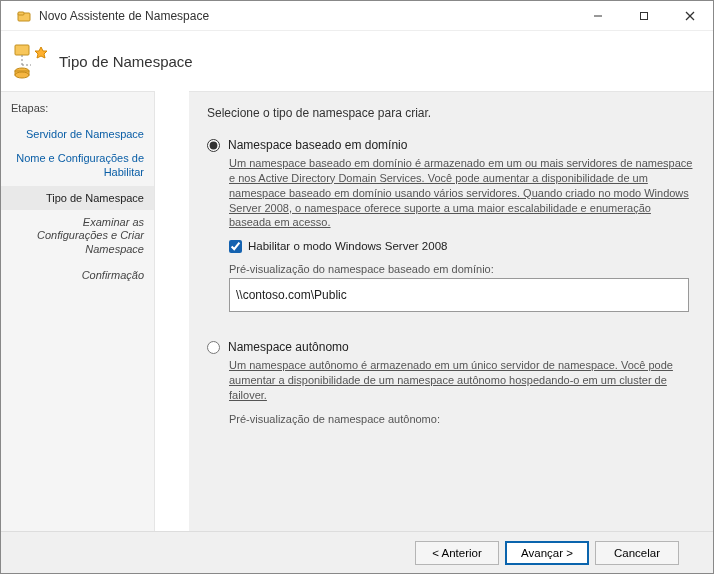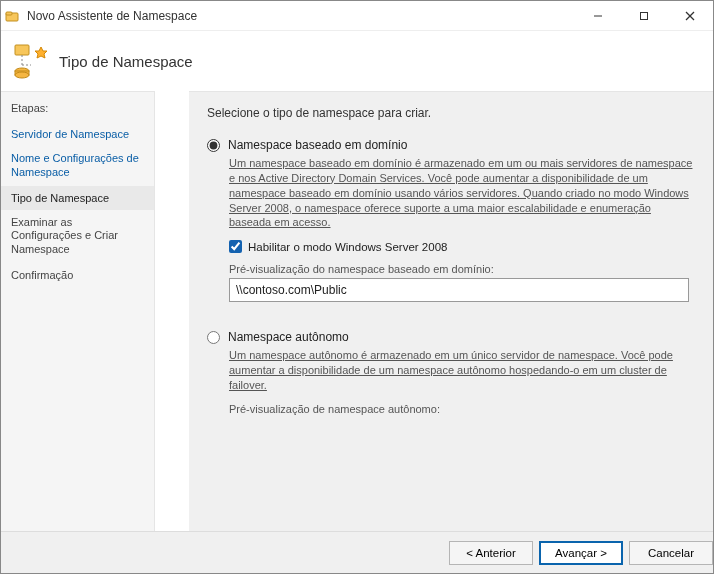--- a/index.html
+++ b/index.html
@@ -1,45 +1,45 @@
 <!DOCTYPE html>
 <html><head>
 <meta charset="utf-8">
 <style>
   * { box-sizing: border-box; margin: 0; padding: 0; }
   body { font-family: "Segoe UI", Tahoma, Arial, sans-serif; font-size: 11px; background: #fff; width: 714px; height: 574px; overflow: hidden; position: relative; border: 1px solid #888; }
-  .titlebar { height: 30px; display: flex; align-items: center; padding-left: 4px; background: #fff; border-bottom: 1px solid #eee; }
+  .titlebar { height: 30px; display: flex; align-items: center; padding-left: 16px; background: #fff; border-bottom: 1px solid #eee; }
   .titlebar .icon { width: 16px; height: 16px; margin-right: 6px; }
   .titlebar .title { font-size: 12px; color: #333; flex: 1; }
   .window-controls { display:flex; }
   .win-btn { width: 46px; height: 30px; display:flex; align-items:center; justify-content:center; font-family: "Segoe MDL2 Assets", Arial; font-size:12px; cursor:pointer; }
   .header { height: 60px; background: #fff; padding: 6px 10px; display:flex; align-items:center; }
   .header .hicon { width: 40px; height: 40px; margin-right: 8px; }
   .header h1 { font-size: 15px; font-weight: normal; color: #333; }
   .body { display: flex; height: 440px; gap: 34px; }
   .sidebar { width: 186px; background: #f5f5f5; border-right: 1px solid #e5e5e5; border-top: 1px solid #e5e5e5; padding-top:4px; }
   .sidebar .shead { font-size: 11px; padding: 6px 10px 8px 10px; color:#444; }
-  .sidebar .step { font-size: 11px; padding: 6px 10px; color:#0a5ea6; cursor:pointer; }
+  .sidebar .step { font-size: 11px; padding: 6px 10px; color:#0a5ea6; cursor:pointer;text-align:right; }
   .sidebar .step.current { background:#e9e9e9; color:#222; }
   .sidebar .step.multiline { line-height:1.25; }
-  .sidebar .step.gray { color:#444; }
+  .sidebar .step.gray { color:#444;font-style:italic; }
   .main { flex:1; background:#f0f0f0; padding: 14px 18px 10px 18px; position:relative; border-top:1px solid #e5e5e5;}
   .main .desc { font-size: 12px; color:#333; margin-bottom:18px; }
   .option { display:flex; align-items:center; gap:8px; margin-bottom:4px; }
   .option input[type=radio] { margin-top:1px; accent-color:#333; }
   .option label { font-size:12px; color:#222; }
   .subdesc { font-size:11px; color:#555; margin: 2px 0 10px 22px; line-height:1.35;text-decoration:underline; }
-  .checkline { margin-left:22px; display:flex; align-items:center; gap:6px; margin-bottom:10px; }
+  .checkline { margin-left:22px; display:flex; align-items:flex-start; gap:6px; margin-bottom:10px; }
   .checkline input { accent-color:#1462b0; }
   .checkline span { font-size:11.5px; color:#222; }
   .fieldlbl { margin-left:22px; font-size:11px; color:#555; margin-bottom:3px; }
   .field { margin-left:22px; margin-right:6px; }
-  .field input { width: 460px; height:24px; padding:2px 6px; font-size:12px; border:1px solid #999; background:#fff; color:#222; }
+  .field input { width: 460px; height:34px; padding:2px 6px; font-size:12px; border:1px solid #999; background:#fff; color:#222; }
   .sp { height:28px; }
-  .footer { position:absolute; bottom:0; left:0; right:0; height:42px; background:#f0f0f0; border-top:1px solid #ddd; display:flex; justify-content:flex-end; align-items:center; padding-right:0; gap:6px;}
+  .footer { position:absolute; bottom:0; left:0; right:0; height:42px; background:#f0f0f0; border-top:1px solid #ddd; display:flex; justify-content:flex-end; align-items:center; padding-right:34px; gap:6px;}
   .btn { min-width:84px; height:24px; font-size:11.5px; background:#f5f5f5; border:1px solid #b5b5b5; cursor:pointer; padding:0 10px; }
   .btn.primary { border:2px solid #0a64ad; background:#fff; }
 </style>
 </head>
 <body>
 
 <div class="titlebar">
   <svg class="icon" viewBox="0 0 16 16">
       <rect x="1" y="5" width="12" height="8" rx="1" fill="#f7c65b" stroke="#c39020"></rect>
       <rect x="1" y="4" width="6" height="3" rx="1" fill="#f7c65b" stroke="#c39020"></rect>
@@ -75,21 +75,21 @@
     <rect x="4" y="30" width="14" height="4" fill="#f5b642" stroke="#c38a18"></rect>
     <ellipse cx="11" cy="34" rx="7" ry="3" fill="#f5b642" stroke="#c38a18"></ellipse>
   </svg>
   <h1>Tipo de Namespace</h1>
 </div>
 
 <div class="body">
   <div class="sidebar">
     <div class="shead">Etapas:</div>
     <div class="step">Servidor de Namespace</div>
-    <div class="step multiline">Nome e Configurações de Namespace</div>
+    <div class="step multiline">Nome e Configurações de Habilitar</div>
     <div class="step current">Tipo de Namespace</div>
     <div class="step gray multiline">Examinar as Configurações e Criar Namespace</div>
     <div class="step gray">Confirmação</div>
   </div>
 
   <div class="main">
     <div class="desc">Selecione o tipo de namespace para criar.</div>
 
     <div class="option">
       <input type="radio" name="nstype" checked="" style="">

